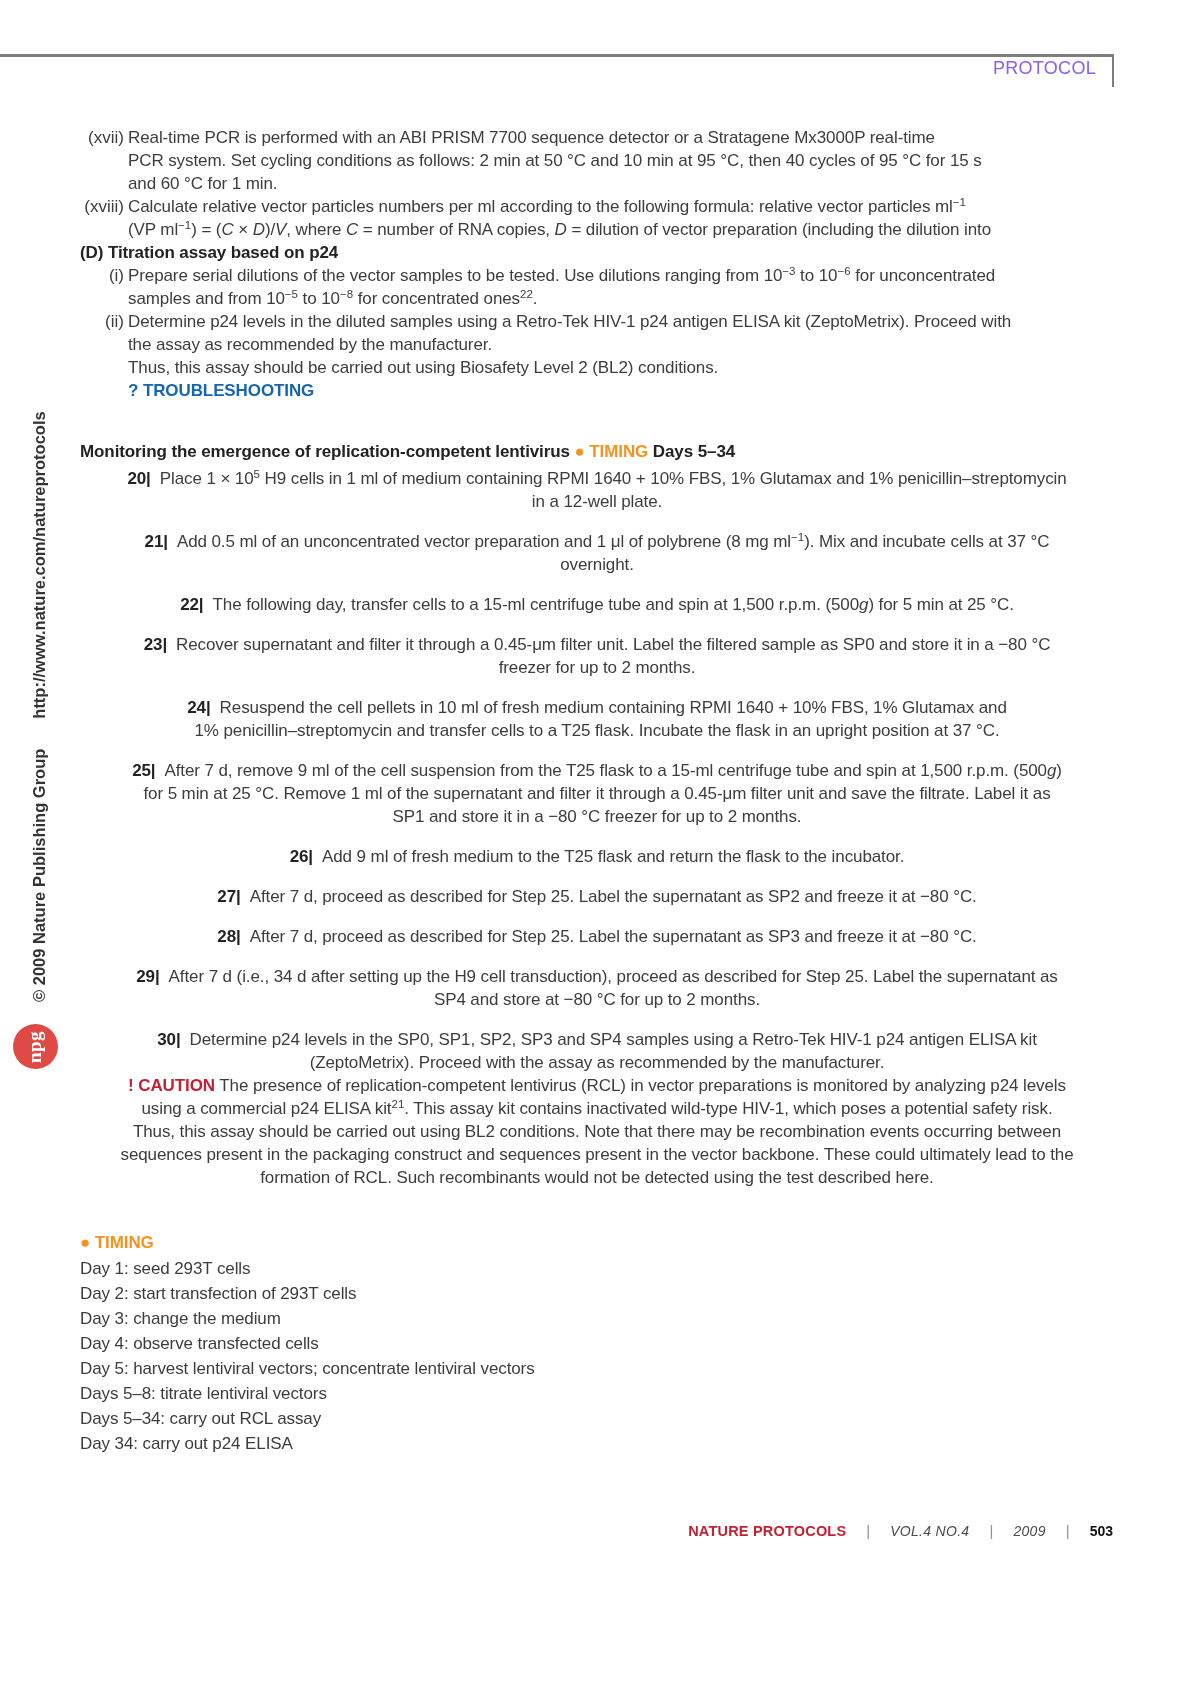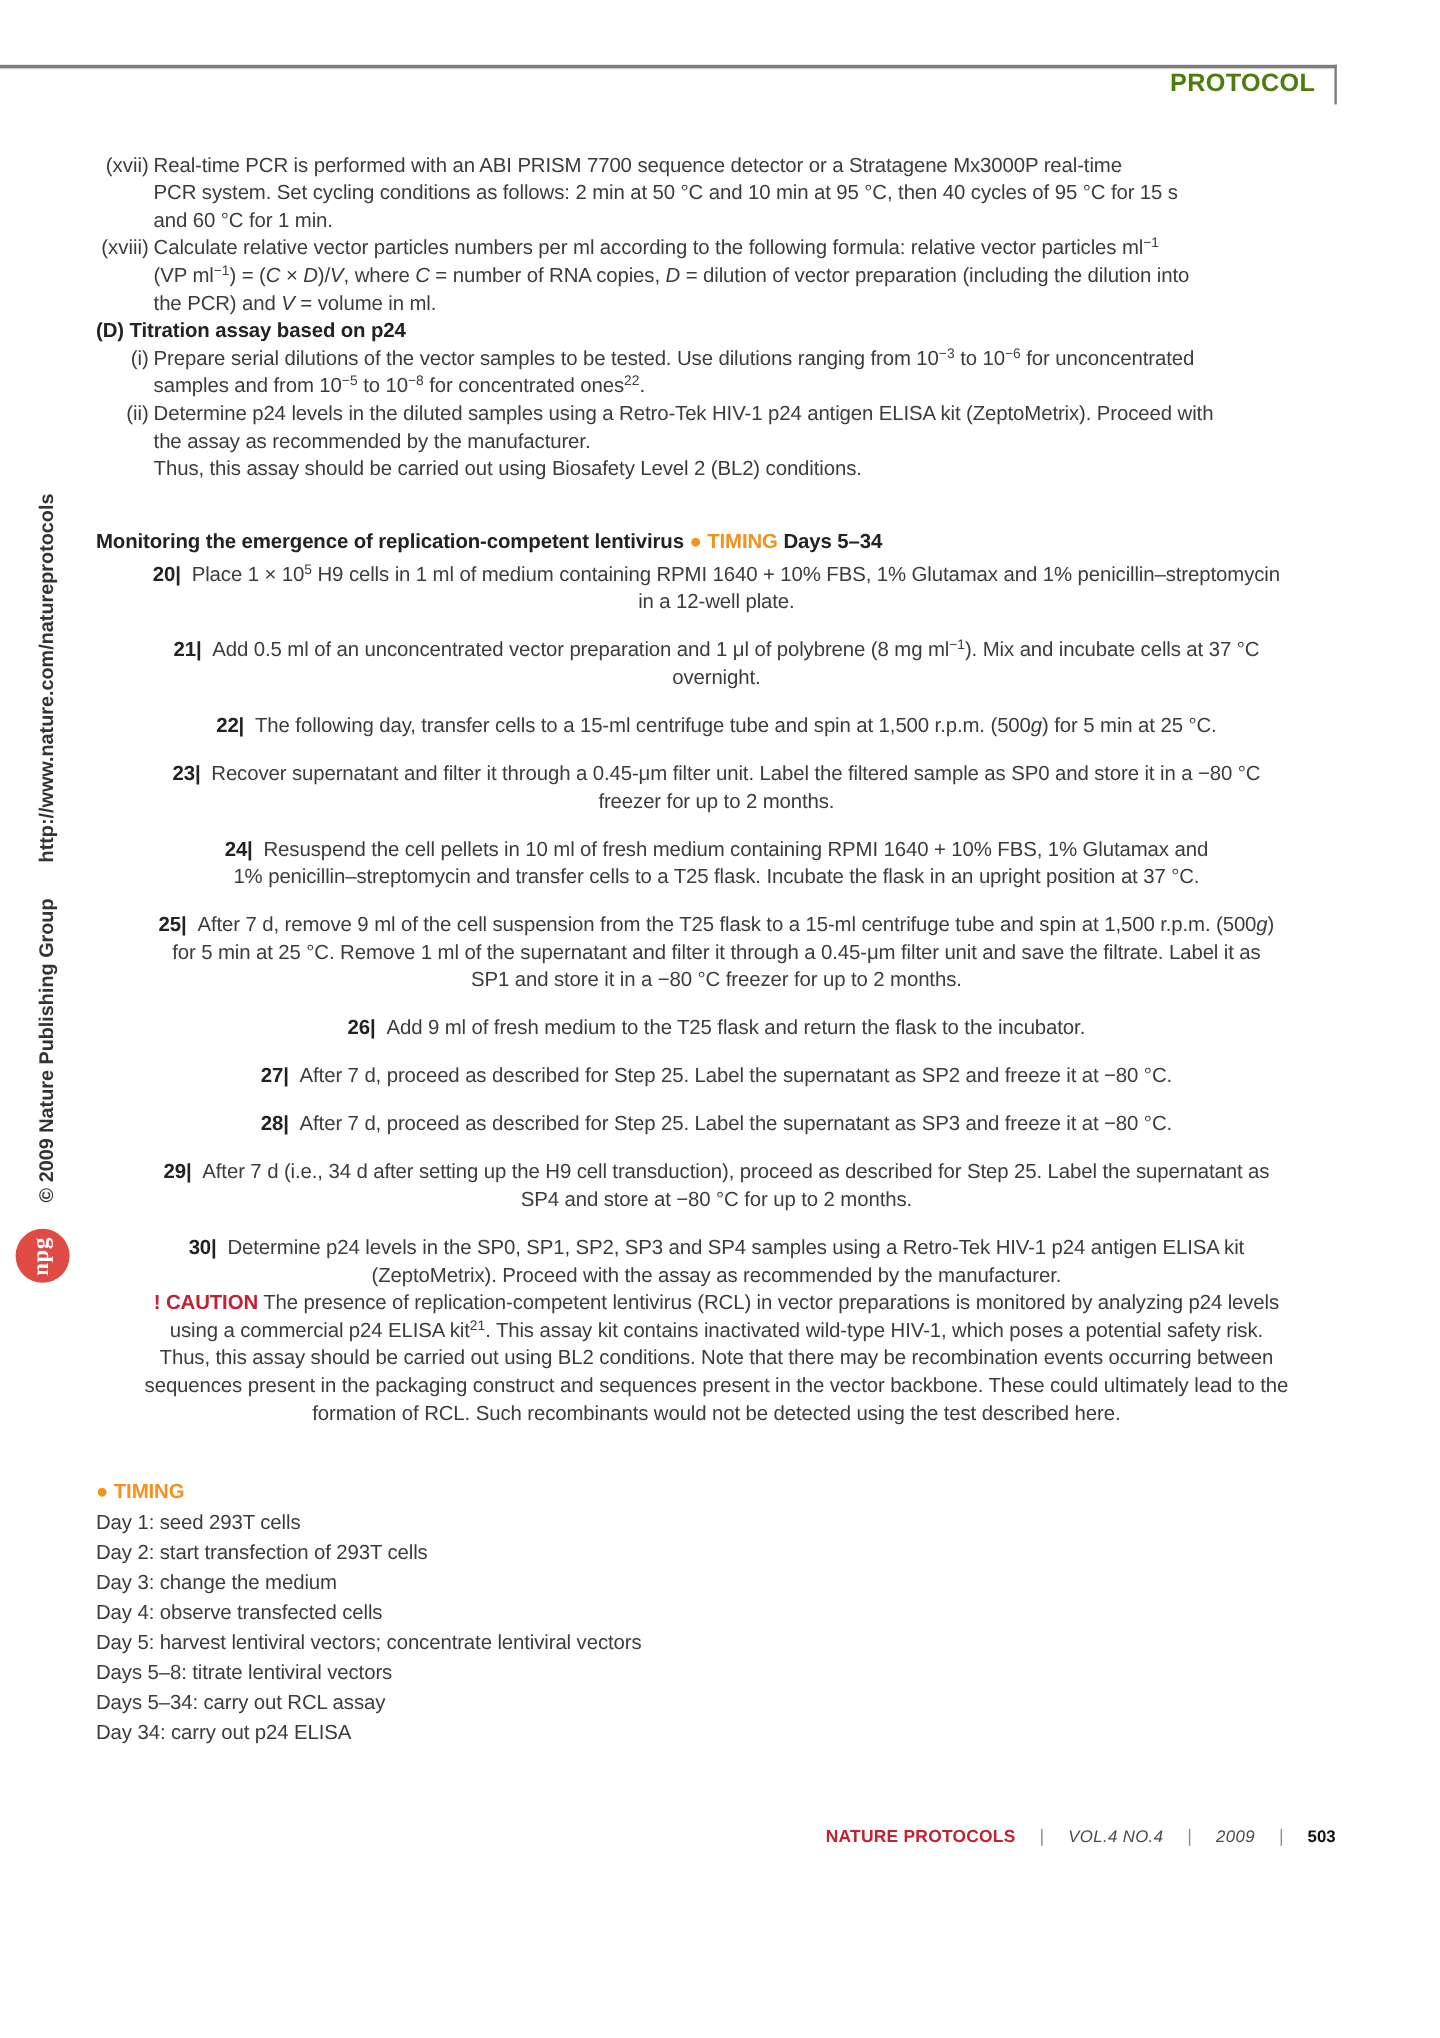--- a/index.html
+++ b/index.html
@@ -9,21 +9,21 @@
     background:#ffffff;
     font-family:"Liberation Sans",sans-serif;
     color:#3c3c3c;
     overflow:hidden;
   }
   
   .head-rule{position:absolute;top:54px;left:0;width:1114px;height:3px;background:#7d7d7d;}
   .head-vrule{position:absolute;top:54px;left:1112px;width:2px;height:33px;background:#7d7d7d;}
   .protocol-label{
     position:absolute;top:58px;right:104px;
-    font-size:21px;font-weight:bold;color:#4d7c0f;
+    font-size:18px;font-weight:normal;color:#8b5cf6;
     letter-spacing:.3px;
   }
   
   .sidebar-text{
     position:absolute;left:30px;top:1002px;
     transform:rotate(-90deg);transform-origin:0 0;
     white-space:nowrap;
     font-size:16.5px;font-weight:bold;color:#333;
   }
   .sidebar-text .url{margin-left:30px;}
@@ -94,35 +94,35 @@
       <div class="block rlist">
         <span class="rlabel">(xvii)</span>
         <div class="line"><span class="seg">Real-time PCR is performed with an ABI PRISM 7700 sequence detector or a Stratagene Mx3000P real-time</span></div>
         <div class="line"><span class="seg">PCR system. Set cycling conditions as follows: 2 min at 50 °C and 10 min at 95 °C, then 40 cycles of 95 °C for 15 s</span></div>
         <div class="line"><span class="seg">and 60 °C for 1 min.</span></div>
       </div>
       <div class="block rlist">
         <span class="rlabel">(xviii)</span>
         <div class="line"><span class="seg">Calculate relative vector particles numbers per ml according to the following formula: relative vector particles ml</span><span class="seg seg-sup">−1</span></div>
         <div class="line"><span class="seg">(VP ml</span><span class="seg seg-sup">−1</span><span class="seg">) = (</span><span class="seg seg-i">C</span><span class="seg"> × </span><span class="seg seg-i">D</span><span class="seg">)/</span><span class="seg seg-i">V</span><span class="seg">, where </span><span class="seg seg-i">C</span><span class="seg"> = number of RNA copies, </span><span class="seg seg-i">D</span><span class="seg"> = dilution of vector preparation (including the dilution into</span></div>
-        <div class="line"><span class="seg">the PCR) and </span><span class="seg seg-i">V</span><span class="seg"> = volume in ml.</span></div>
       </div>
       <div class="block subheading">
         <div class="line"><span class="seg seg-b">(D) Titration assay based on p24</span></div>
       </div>
       <div class="block rlist">
         <span class="rlabel">(i)</span>
         <div class="line"><span class="seg">Prepare serial dilutions of the vector samples to be tested. Use dilutions ranging from 10</span><span class="seg seg-sup">−3</span><span class="seg"> to 10</span><span class="seg seg-sup">−6</span><span class="seg"> for unconcentrated</span></div>
         <div class="line"><span class="seg">samples and from 10</span><span class="seg seg-sup">−5</span><span class="seg"> to 10</span><span class="seg seg-sup">−8</span><span class="seg"> for concentrated ones</span><span class="seg seg-sup">22</span><span class="seg">.</span></div>
       </div>
       <div class="block rlist">
         <span class="rlabel">(ii)</span>
         <div class="line"><span class="seg">Determine p24 levels in the diluted samples using a Retro-Tek HIV-1 p24 antigen ELISA kit (ZeptoMetrix). Proceed with</span></div>
         <div class="line"><span class="seg">the assay as recommended by the manufacturer.</span></div>
         <div class="line"><span class="seg">Thus, this assay should be carried out using Biosafety Level 2 (BL2) conditions.</span></div>
+        <div class="line"><span class="seg seg-trouble">? TROUBLESHOOTING</span></div>
       </div>
       <div class="block section">
         <div class="line"><span class="seg seg-b">Monitoring the emergence of replication-competent lentivirus </span><span class="seg seg-timing">● TIMING</span><span class="seg seg-b"> Days 5–34</span></div>
       </div>
       <div class="block step after-section">
         <div class="line"><span class="step-num">20|</span><span class="seg">Place 1 × 10</span><span class="seg seg-sup">5</span><span class="seg"> H9 cells in 1 ml of medium containing RPMI 1640 + 10% FBS, 1% Glutamax and 1% penicillin–streptomycin</span></div>
         <div class="line"><span class="seg">in a 12-well plate.</span></div>
       </div>
       <div class="block step">
         <div class="line"><span class="step-num">21|</span><span class="seg">Add 0.5 ml of an unconcentrated vector preparation and 1 μl of polybrene (8 mg ml</span><span class="seg seg-sup">−1</span><span class="seg">). Mix and incubate cells at 37 °C</span></div>

